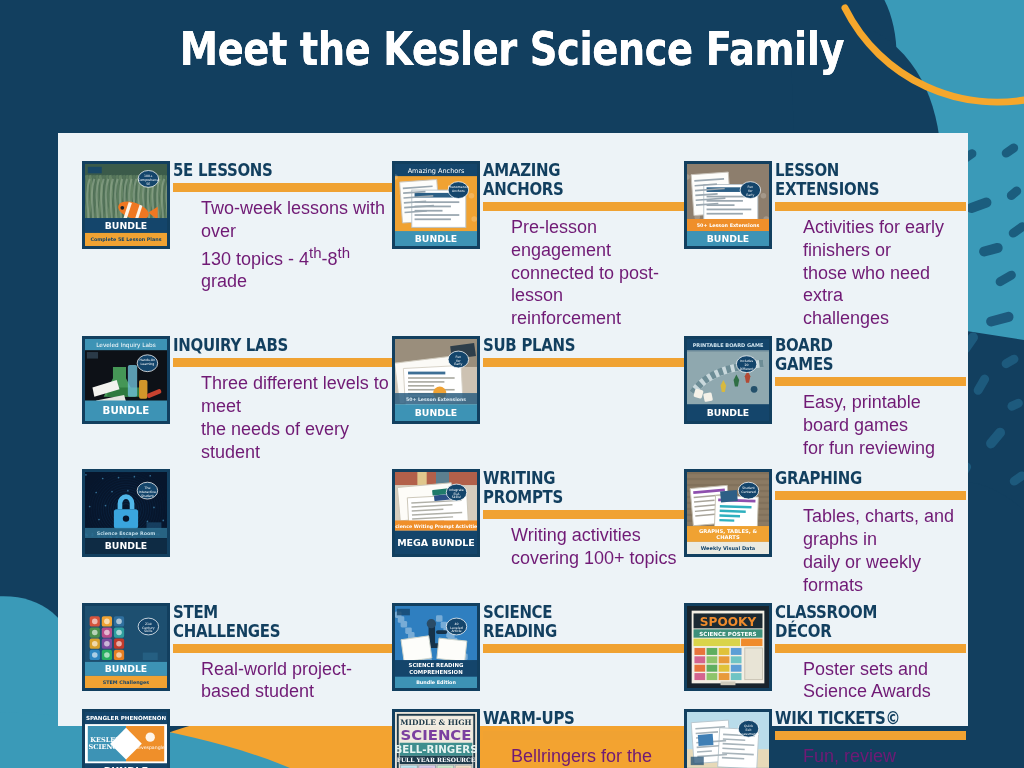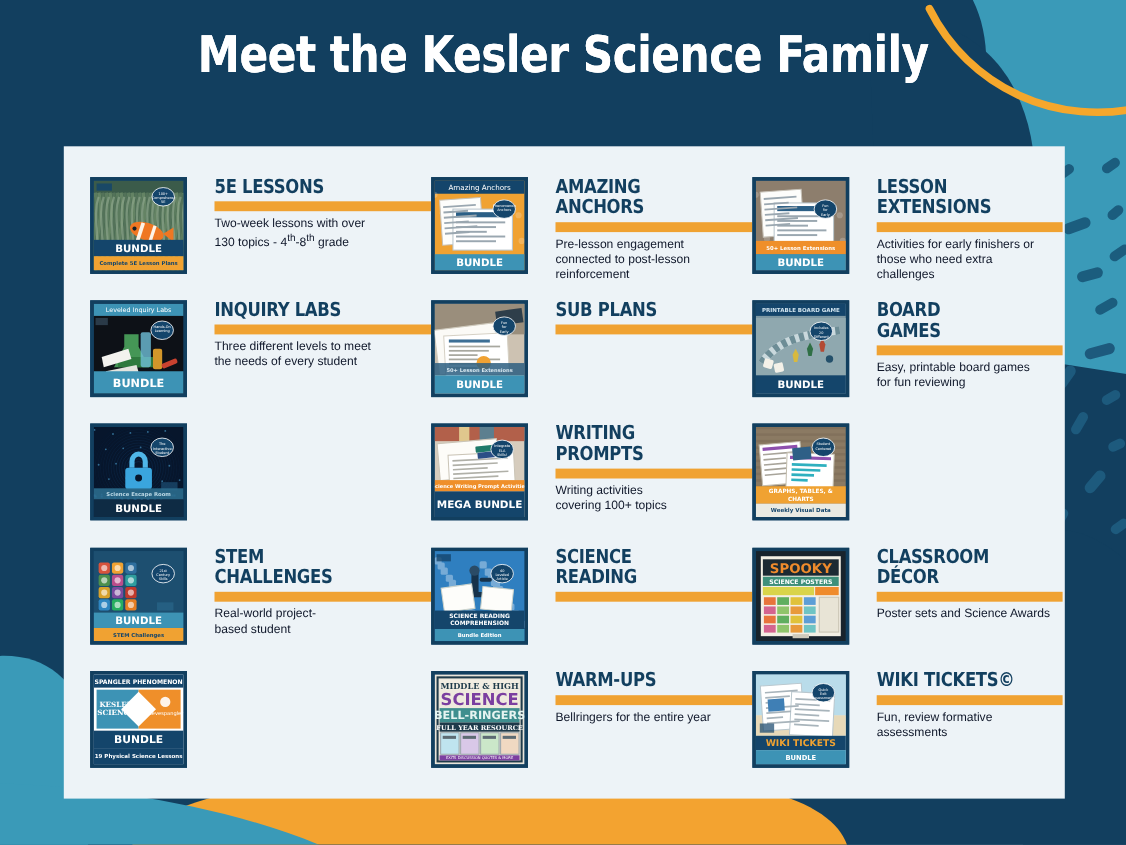--- a/index.html
+++ b/index.html
@@ -53,46 +53,47 @@
     width: 88px; height: 88px;
     flex: 0 0 88px;
     border: 3px solid #123f5f;
     background: #16476b;
     position: relative;
     overflow: hidden;
     margin-top: 6px;
   }
   .thumb svg { display: block; width: 100%; height: 100%; }
 
-  .card-body { padding-left: 25px; padding-top: 6px; flex: 1; min-width: 0; }
+  .card-body { padding-left: 3px; padding-top: 6px; flex: 1; min-width: 0; }
 
   .card-title {
     color: #123f5f;
     font-weight: bold;
     font-size: 17.5px;
     line-height: 1.08;
     letter-spacing: -0.3px;
     font-family: "DejaVu Sans", sans-serif;
     font-stretch: condensed;
     transform: scaleX(0.95);
     transform-origin: left center;
     white-space: pre-line;
   }
   .rule {
     height: 9px;
     background: #f0a232;
     margin-top: 3px;
     margin-bottom: 5px;
   }
   .card-desc {
-    color: #0f172a;
-    font-size: 11px;
+    color: #701a75;
+    font-size: 18px;
     line-height: 1.27;
     font-family: "Liberation Sans", sans-serif;
     white-space: pre-line;
+    margin-left: 28px;
   }
 </style>
 </head>
 <body>
 
 <svg id="bg" viewBox="0 0 1024 768" preserveAspectRatio="none">
   <defs>
     <clipPath id="clipAll">
         <rect x="0" y="0" width="1024" height="768"></rect>
       </clipPath>
@@ -642,20 +643,26 @@
               <ellipse cx="66" cy="20" rx="11" ry="9.02" fill="#14456b" stroke="#ffffff" stroke-width="0.8"></ellipse>
    <text x="66" y="18" fill="#fff" font-size="3.4" text-anchor="middle" font-family="DejaVu Sans"><tspan x="66" dy="0">Student</tspan><tspan x="66" dy="4.2">Centered</tspan></text>
             </g>
     <rect x="0" y="58" width="88" height="17" fill="#f0a232"></rect>
     <text x="44" y="65" fill="#ffffff" font-size="5.6" text-anchor="middle" font-family="DejaVu Sans" font-weight="bold">GRAPHS, TABLES, &amp;</text>
     <text x="44" y="72" fill="#ffffff" font-size="5.6" text-anchor="middle" font-family="DejaVu Sans" font-weight="bold">CHARTS</text>
     <rect x="0" y="75" width="88" height="13" fill="#eaeae2"></rect>
   <text x="44" y="83.444" fill="#14456b" font-size="5.4" text-anchor="middle" font-family="DejaVu Sans" font-weight="bold">Weekly Visual Data</text>
           </svg>
         </div>
+        <div class="card-body">
+          <div class="card-title">GRAPHING</div>
+          <div class="rule"></div>
+          <div class="card-desc">Tables, charts, and graphs in
+daily or weekly formats</div>
+        </div>
       </div>
       <div class="card">
         <div class="thumb">
           <svg viewBox="0 0 88 88" preserveAspectRatio="none">
             <rect width="88" height="88" fill="#1d4f70"></rect>
             <g>
               <rect x="5" y="11" width="11" height="11" rx="2" fill="#d7533c"></rect>
         <circle cx="10.5" cy="16.5" r="3" fill="#ffffff" opacity="0.6"></circle>
             </g>
             <g>

